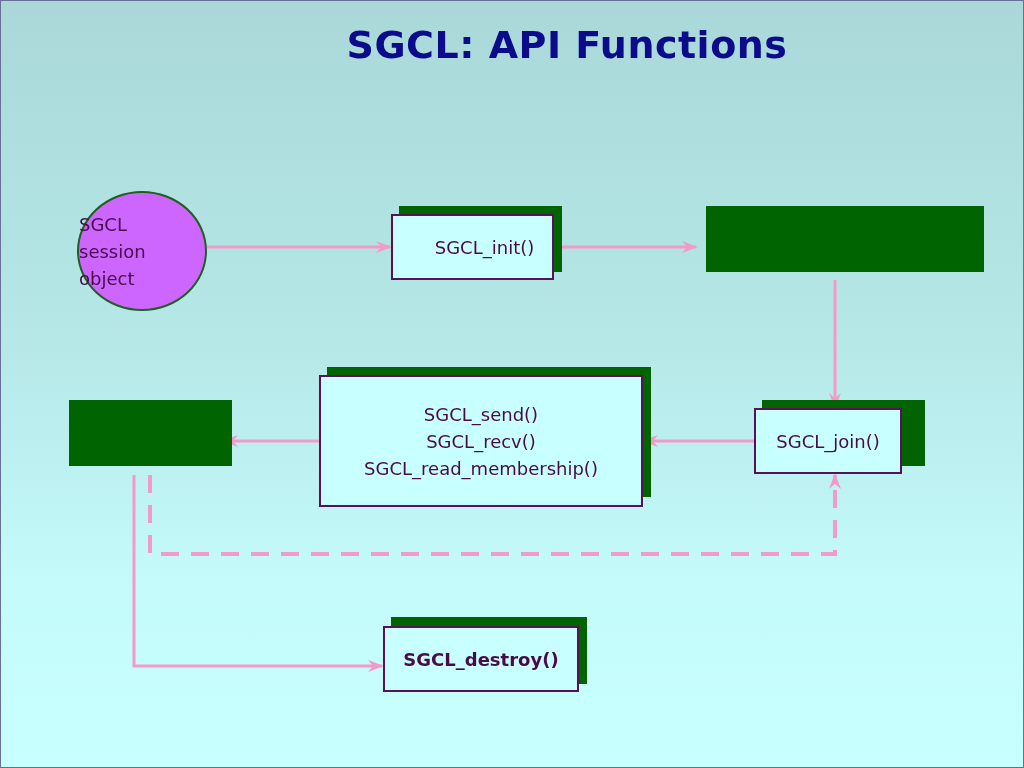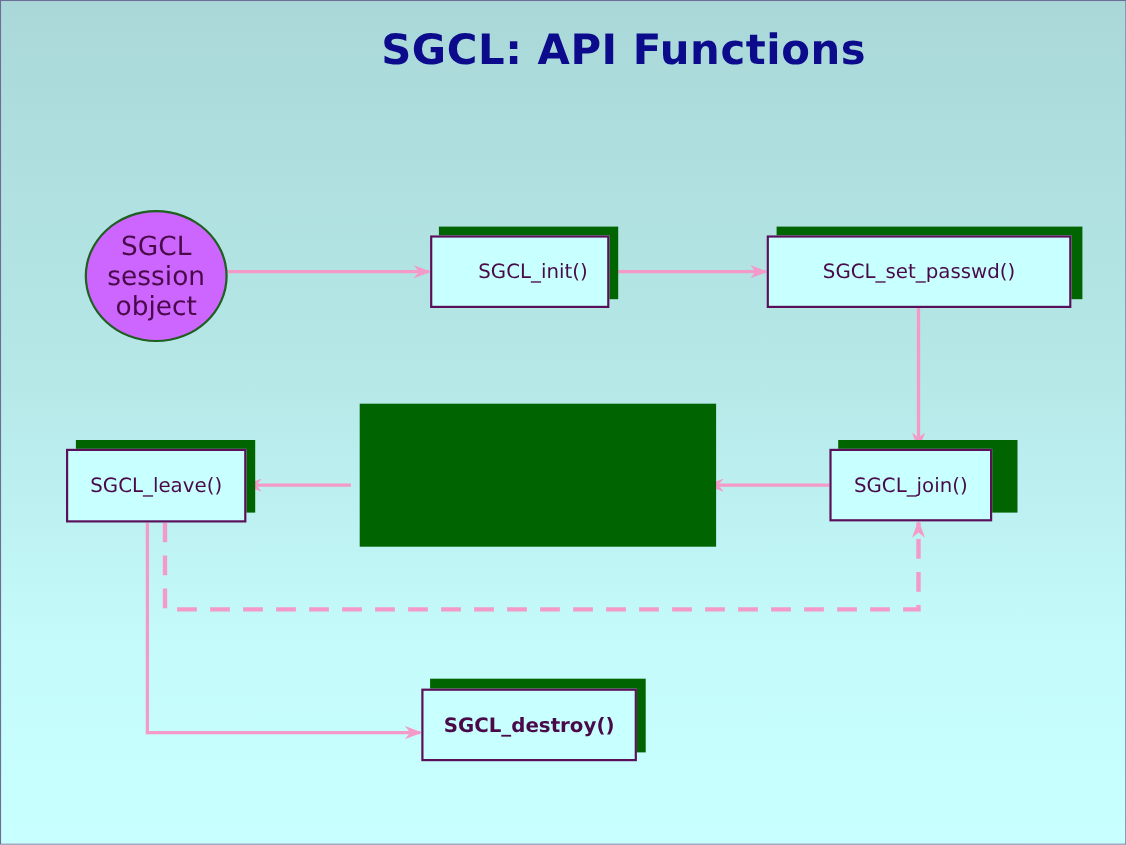--- a/index.html
+++ b/index.html
@@ -23,22 +23,22 @@
       position: absolute; background: #c8ffff; border: 2px solid #5a0f5a;
       box-sizing: border-box; display: flex; flex-direction: column;
       align-items: center; justify-content: center;
       color: #4a0a4a; font-family: "DejaVu Sans", sans-serif; font-size: 18px;
       line-height: 27px; text-align: center; cursor: pointer;
     }
     .circle {
       position: absolute; left: 76px; top: 190px; width: 130px; height: 120px;
       border-radius: 50%; background: #cc66ff; border: 2px solid #1f5f1f;
       box-sizing: border-box; display: flex; flex-direction: column;
-      align-items: center; justify-content: center;
-      color: #4a0a4a; font-size: 24px; line-height: 27px; cursor: pointer;
+      justify-content: center;
+      color: #4a0a4a; font-size: 18px; line-height: 27px; cursor: pointer;
     }
   </style>
 </head>
 <body>
 
 <div class="slide">
 
   <div class="title">SGCL: API Functions</div>
 
   <svg class="links" width="1024" height="768">
@@ -68,34 +68,33 @@
     <span>session</span>
     <span>object</span>
   </div>
 
   <div class="shadow" style="left:398px; top:205px; width:163px; height:66px;"></div>
   <div class="box" style="left:390px; top:213px; width:163px; height:66px;padding-left:24px;">
     <span>SGCL_init()</span>
   </div>
 
   <div class="shadow" style="left:705px; top:205px; width:278px; height:66px;"></div>
-  <div class="box" style="left:696px; top:213px; width:277px; height:66px;">
-    <span>SGCL_set_passwd()</span>
-  </div>
 
   <div class="shadow" style="left:761px; top:399px; width:163px; height:66px;"></div>
   <div class="box" style="left:753px; top:407px; width:148px; height:66px;">
     <span>SGCL_join()</span>
   </div>
 
   <div class="shadow" style="left:326px; top:366px; width:324px; height:130px;"></div>
+  <div class="box" style="left:318px; top:374px; width:324px; height:132px;">
+    <span>SGCL_send()</span>
+    <span>SGCL_recv()</span>
+    <span>SGCL_read_membership()</span>
+  </div>
 
   <div class="shadow" style="left:68px; top:399px; width:163px; height:66px;"></div>
-  <div class="box" style="left:59px; top:407px; width:164px; height:67px;">
-    <span>SGCL_leave()</span>
-  </div>
 
   <div class="shadow" style="left:390px; top:616px; width:196px; height:67px;"></div>
   <div class="box" style="left:382px; top:625px; width:196px; height:66px;font-weight:bold;">
     <span>SGCL_destroy()</span>
   </div>
 
 </div>
 
 </body></html>

